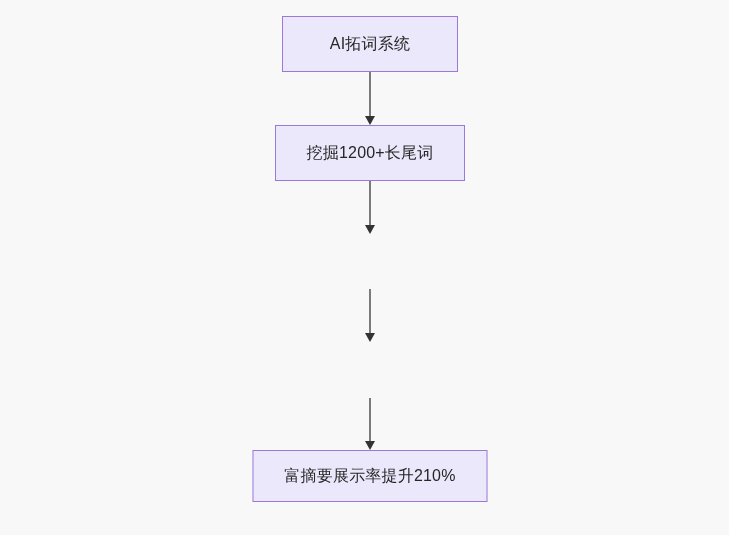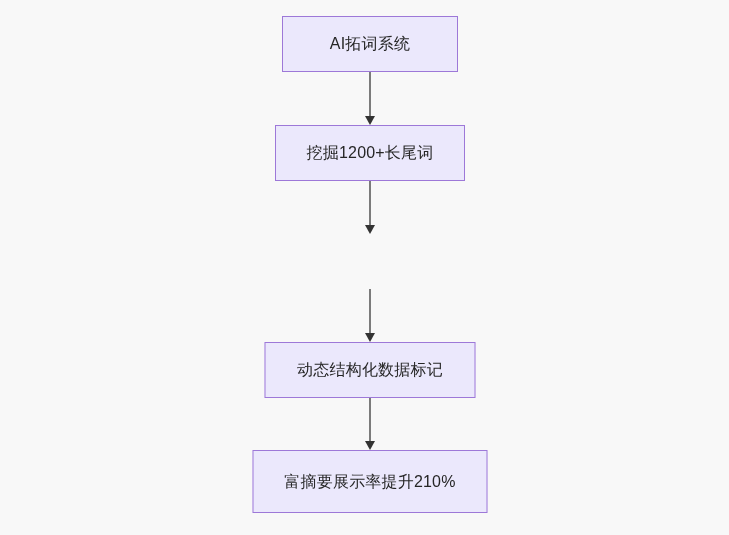--- a/index.html
+++ b/index.html
@@ -81,19 +81,16 @@
     <div class="connector" style="left: 370px; top: 398px; height: 52px; width: 12px;">
       <div class="connector-line" style="height: 44px; background: rgb(123, 123, 123);"></div>
       <div class="connector-head" style="border-top-color: rgb(51, 51, 51);"></div>
     </div>
     <div class="node" style="left: 370px; top: 16px; width: 176px; height: 56px; background: rgb(235, 232, 252); border-color: rgb(157, 120, 216);">
       <span class="node-label" style="color: rgb(38, 38, 38);">AI拓词系统</span>
     </div>
     <div class="node" style="left: 370px; top: 125px; width: 190px; height: 56px; background: rgb(235, 232, 252); border-color: rgb(157, 120, 216);">
       <span class="node-label" style="color: rgb(38, 38, 38);">挖掘1200+长尾词</span>
     </div>
-    <div class="node" style="left: 370px; top: 342px; width: 211px; height: 56px; background: rgb(235, 232, 252); border-color: rgb(157, 120, 216);">
-      <span class="node-label" style="color: rgb(38, 38, 38);">动态结构化数据标记</span>
-    </div>
-    <div class="node" style="left: 370px; top: 450px; width: 235px; height: 63px; background: rgb(235, 232, 252); border-color: rgb(157, 120, 216);">
+    <div class="node" style="left: 370px; top: 450px; width: 235px; height: 52px; background: rgb(235, 232, 252); border-color: rgb(157, 120, 216);">
       <span class="node-label" style="color: rgb(38, 38, 38);">富摘要展示率提升210%</span>
     </div>
   </div>
 
 </body></html>

